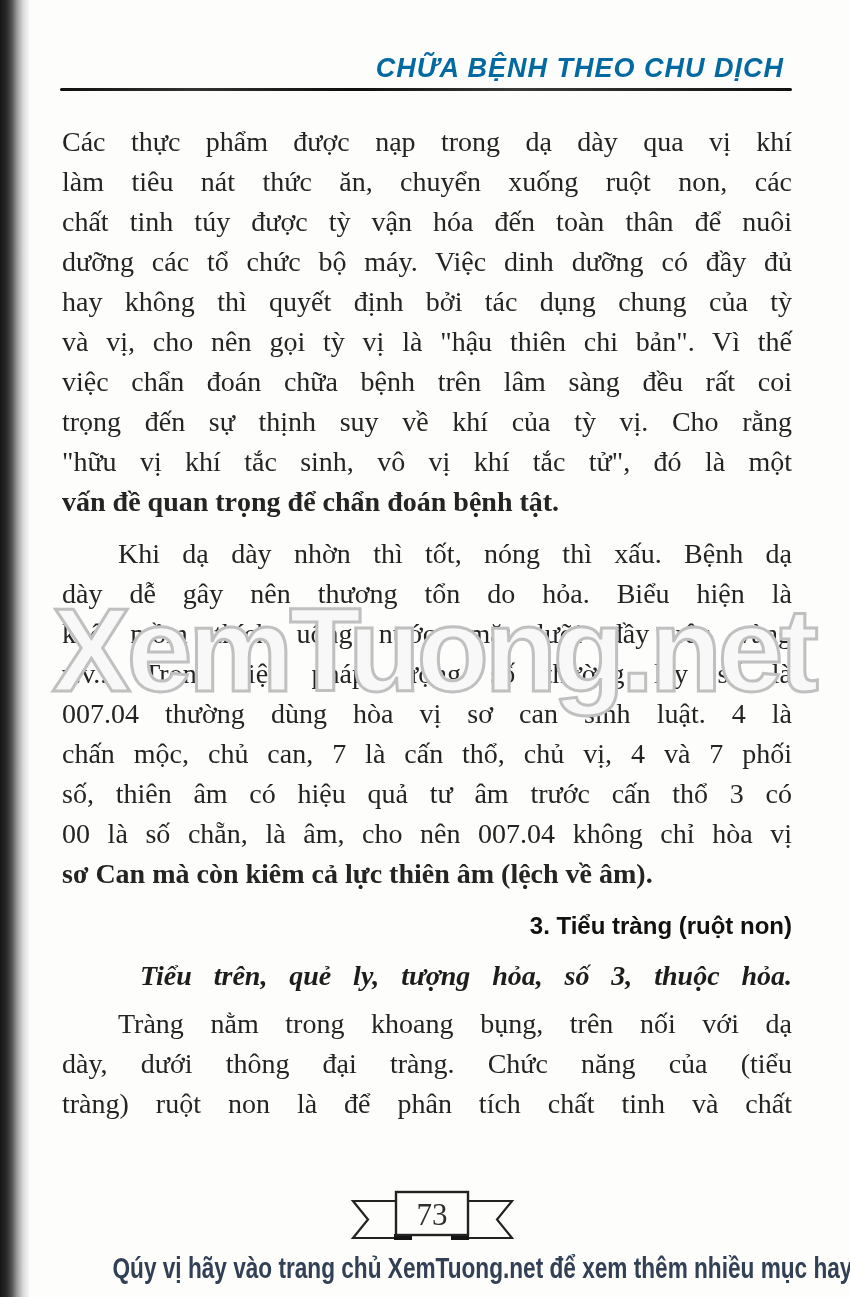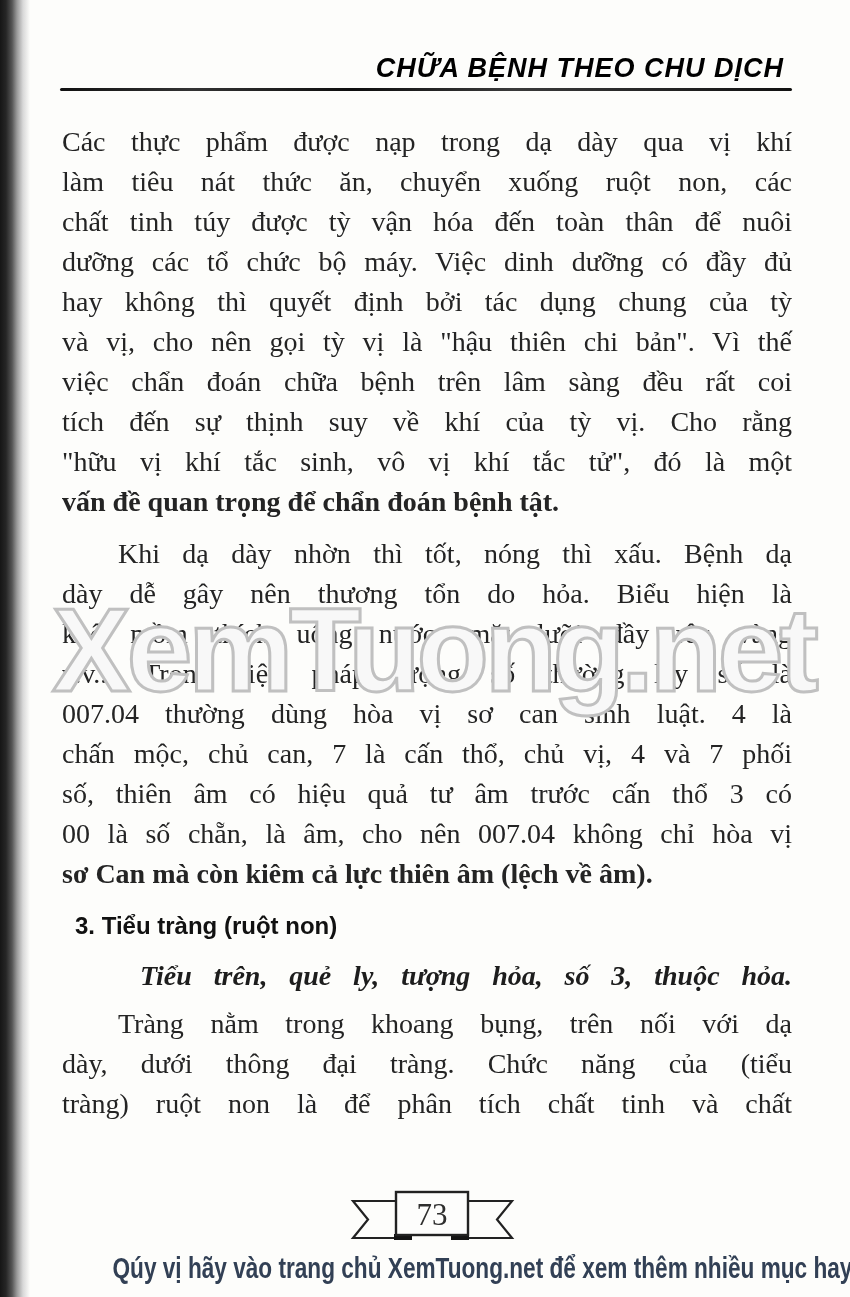--- a/index.html
+++ b/index.html
@@ -7,34 +7,34 @@
        background:#fdfdfb;font-family:"Liberation Serif",serif;}
 
   
   .scan-edge{position:absolute;left:0;top:0;bottom:0;width:30px;z-index:3;
     background:linear-gradient(to right,#161616 0px,#262626 6px,#555 12px,
                #9a9a9a 17px,#d8d8d8 23px,rgba(253,253,251,0) 30px);}
 
   
   .header-title{position:absolute;top:53px;right:66px;z-index:1;
     font-family:"Liberation Sans",sans-serif;font-style:italic;font-weight:700;
-    font-size:27px;letter-spacing:1px;color:#000000;white-space:nowrap;}
+    font-size:27px;letter-spacing:1px;color:#0369a1;white-space:nowrap;}
   .header-rule{position:absolute;left:60px;top:88px;width:732px;height:3px;z-index:1;
     background:linear-gradient(to right,#111 0%,#333 18%,#0e0e0e 40%,#3a3a3a 62%,#111 100%);
     border-radius:2px;}
 
   
   .page-body{position:absolute;left:62px;top:122px;width:730px;z-index:1;color:#242424;}
   .bline{font-size:28px;line-height:40px;text-align:justify;text-align-last:justify;
          white-space:normal;}
   .bline.lastline{text-align-last:left;font-weight:bold;}
   .bline.ind{padding-left:56px;}
   .para2{margin-top:12px;}
   .section-heading{margin-top:14px;padding-left:13px;line-height:36px;
-    font-family:"Liberation Sans",sans-serif;font-weight:700;font-size:24px;color:#111;}
+    font-family:"Liberation Sans",sans-serif;font-weight:700;font-size:24px;color:#111;text-align:right;}
   .section-subtitle{margin-top:12px;padding-left:78px;line-height:40px;
     font-weight:700;font-style:italic;font-size:28px;color:#1d1d1d;
     text-align:justify;text-align-last:justify;}
   .para3{margin-top:8px;}
 
   
   .watermark{position:absolute;left:52px;top:582px;width:780px;z-index:2;
     pointer-events:none;font-family:"Liberation Sans",sans-serif;font-weight:700;
     font-size:118px;letter-spacing:-4px;white-space:nowrap;
     color:rgba(246,246,246,0.78);-webkit-text-stroke:3px #c0c0c0;
@@ -62,21 +62,21 @@
 <div class="page-body">
 
   <div class="para1">
     <div class="bline">Các thực phẩm được nạp trong dạ dày qua vị khí</div>
     <div class="bline">làm tiêu nát thức ăn, chuyển xuống ruột non, các</div>
     <div class="bline">chất tinh túy được tỳ vận hóa đến toàn thân để nuôi</div>
     <div class="bline">dưỡng các tổ chức bộ máy. Việc dinh dưỡng có đầy đủ</div>
     <div class="bline">hay không thì quyết định bởi tác dụng chung của tỳ</div>
     <div class="bline">và vị, cho nên gọi tỳ vị là "hậu thiên chi bản". Vì thế</div>
     <div class="bline">việc chẩn đoán chữa bệnh trên lâm sàng đều rất coi</div>
-    <div class="bline">tích đến sự thịnh suy về khí của tỳ vị. Cho rằng</div>
+    <div class="bline">trọng đến sự thịnh suy về khí của tỳ vị. Cho rằng</div>
     <div class="bline">"hữu vị khí tắc sinh, vô vị khí tắc tử", đó là một</div>
     <div class="bline lastline">vấn đề quan trọng để chẩn đoán bệnh tật.</div>
   </div>
 
   <div class="para2">
     <div class="bline ind">Khi dạ dày nhờn thì tốt, nóng thì xấu. Bệnh dạ</div>
     <div class="bline">dày dễ gây nên thương tổn do hỏa. Biểu hiện là</div>
     <div class="bline">khô mồm thích uống nước, mặt lưỡi đầy rêu vàng</div>
     <div class="bline">v.v... Trong liệu pháp tượng số thường lấy số là</div>
     <div class="bline">007.04 thường dùng hòa vị sơ can sinh luật. 4 là</div>

